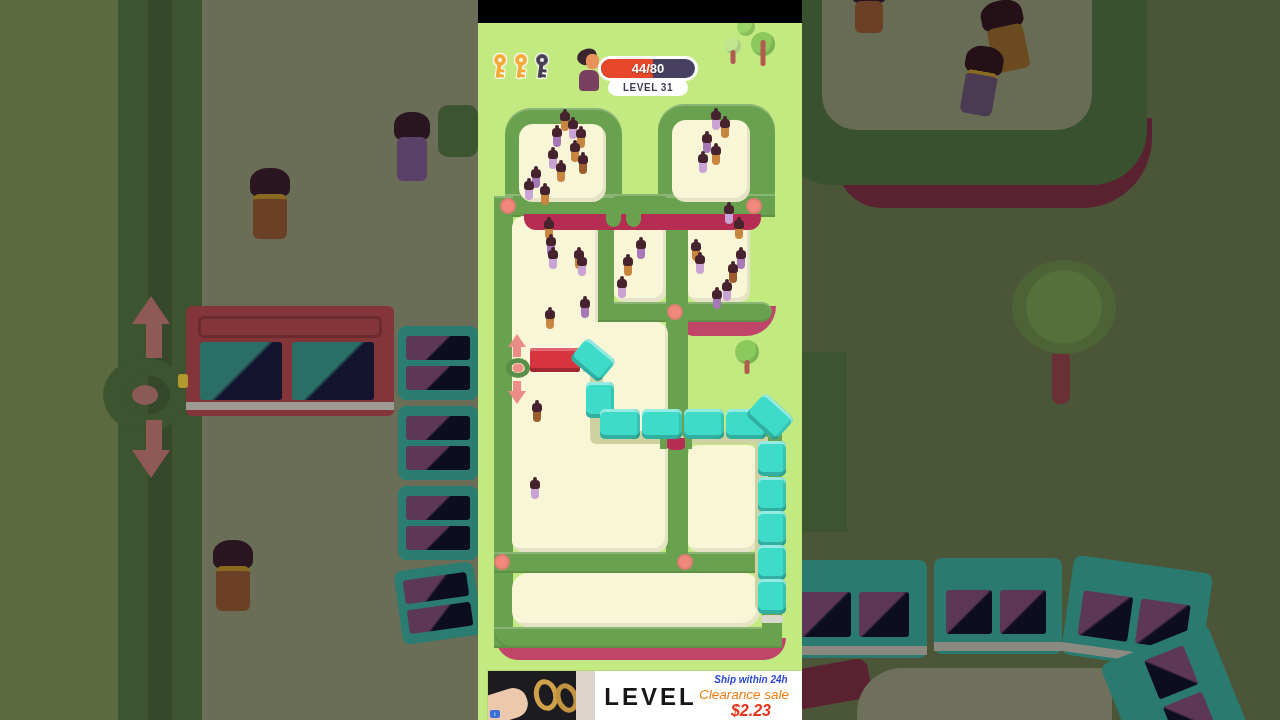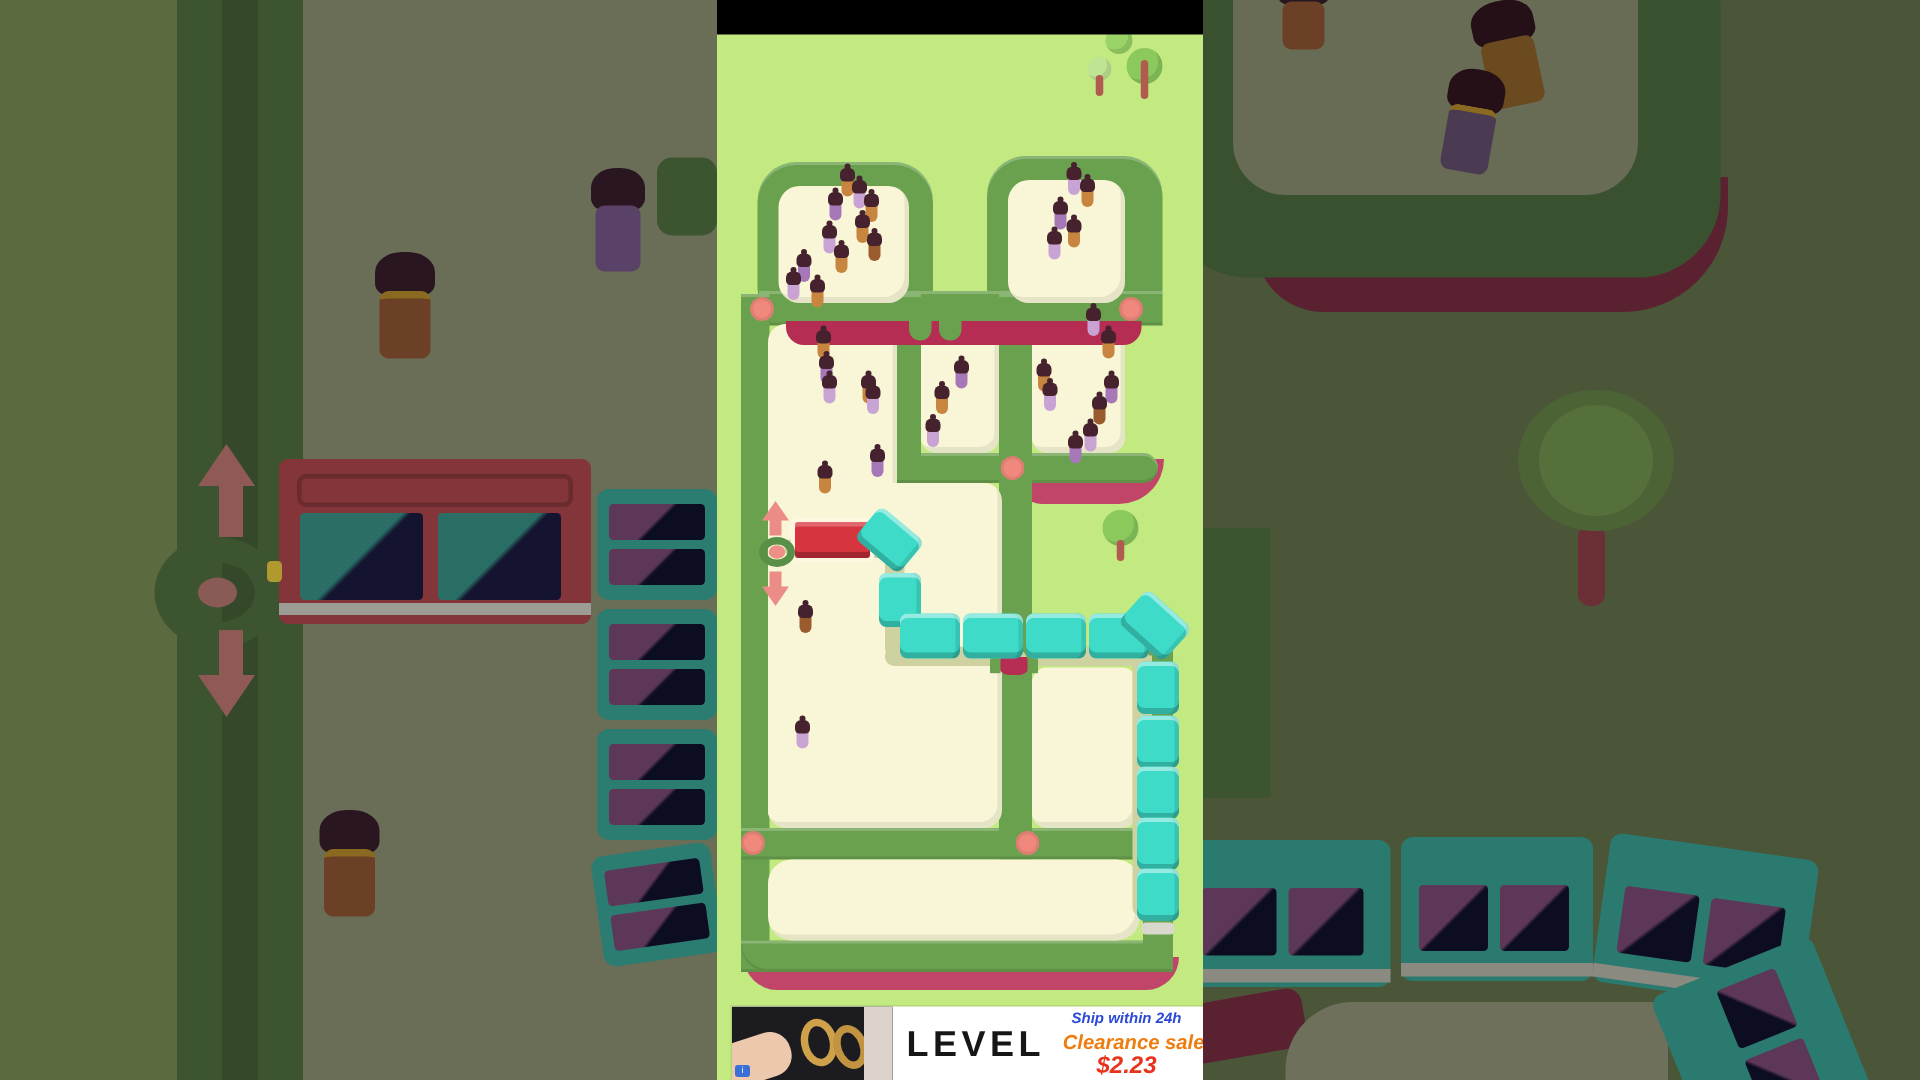--- a/index.html
+++ b/index.html
@@ -84,21 +84,21 @@
   
   #ad{left:10px;top:671px;width:314px;height:49px;background:#fff;z-index:12;overflow:hidden;box-shadow:0 0 0 1px rgba(0,0,0,.08);}
   #ad-photo{left:0;top:0;width:107px;height:49px;background:#1b1b20;overflow:hidden;}
   #ad-photo .hand{left:-8px;top:20px;width:48px;height:30px;background:#ecc9ad;border-radius:14px;transform:rotate(-18deg);}
   #ad-photo .hoop1{left:46px;top:8px;width:24px;height:32px;border:5px solid #cfa14b;border-radius:50%;transform:rotate(-12deg);}
   #ad-photo .hoop2{left:68px;top:12px;width:22px;height:30px;border:5px solid #c29340;border-radius:50%;transform:rotate(-20deg);}
   #ad-photo .lite{left:88px;top:0;width:19px;height:49px;background:#ded2cc;}
   #ad-info{left:2px;top:39px;width:10px;height:8px;background:#3a6fd8;color:#fff;font-size:6px;line-height:8px;text-align:center;border-radius:2px;z-index:2;}
   #ad-brand{left:105px;top:12px;width:115px;height:28px;color:#161616;font-size:24px;font-weight:bold;letter-spacing:3px;text-align:center;}
   #ad-line1{left:213px;top:3px;width:100px;text-align:center;color:#2b49d4;font-size:10px;font-weight:bold;font-style:italic;}
-  #ad-line2{left:211px;top:16px;width:104px;text-align:right;color:#ee7d10;font-size:13.5px;font-weight:bold;font-style:italic;}
+  #ad-line2{left:211px;top:16px;width:104px;text-align:left;color:#ee7d10;font-size:13.5px;font-weight:normal;font-style:italic;}
   #ad-price{left:213px;top:31px;width:100px;text-align:center;color:#e8341c;font-size:16px;font-weight:bold;font-style:italic;}
 </style>
 </head>
 <body>
 
 <div id="stage">
 
   <div id="panel-left" class="panel">
     <div class="dk-khaki" style="left:200px;top:0;width:278px;height:720px;"></div>
     <div class="dk-road" style="left:118px;top:0;width:84px;height:720px;"></div>
@@ -458,20 +458,39 @@
     <div class="arr" style="left:30px;top:334px;width:18px;height:24px;">
       <span class="t-up" style="position:absolute;left:0;top:0;"></span>
         <span class="st" style="top:12px;"></span>
     </div>
     <div class="ctrl-ring" style="left:28px;top:358px;"></div>
     <div class="arr" style="left:30px;top:380px;width:18px;height:24px;">
       <span class="st" style="top:1px;"></span>
         <span class="t-dn" style="position:absolute;left:0;top:11px;"></span>
     </div>
 
+    <div id="hud">
+      <div style="left:14px;top:54px;width:70px;height:30px;"><div class="key gold" style="position:relative;display:inline-block;margin-right:5px;">
+          <span class="bow"></span><span class="stem"></span>
+        </div><div class="key gold" style="position:relative;display:inline-block;margin-right:5px;">
+          <span class="bow"></span><span class="stem"></span>
+        </div><div class="key dark" style="position:relative;display:inline-block;margin-right:5px;">
+          <span class="bow"></span><span class="stem"></span>
+        </div></div>
+      <div id="avatar">
+        <span class="av-hair" style="position:absolute;"></span>
+        <span class="av-face" style="position:absolute;"></span>
+        <span class="av-body" style="position:absolute;"></span>
+      </div>
+      <div id="progress-pill">
+        <div id="progress-fill" style="width: 55%;"></div>
+        <div id="progress-label">44/80</div>
+      </div>
+      <div id="level-badge">LEVEL 31</div>
+    </div>
 
     <div id="black-bar"></div>
 
     <div id="ad">
       <div id="ad-photo">
         <div class="hand"></div>
         <div class="hoop1"></div>
         <div class="hoop2"></div>
         <div class="lite"></div>
         <div id="ad-info">i</div>

